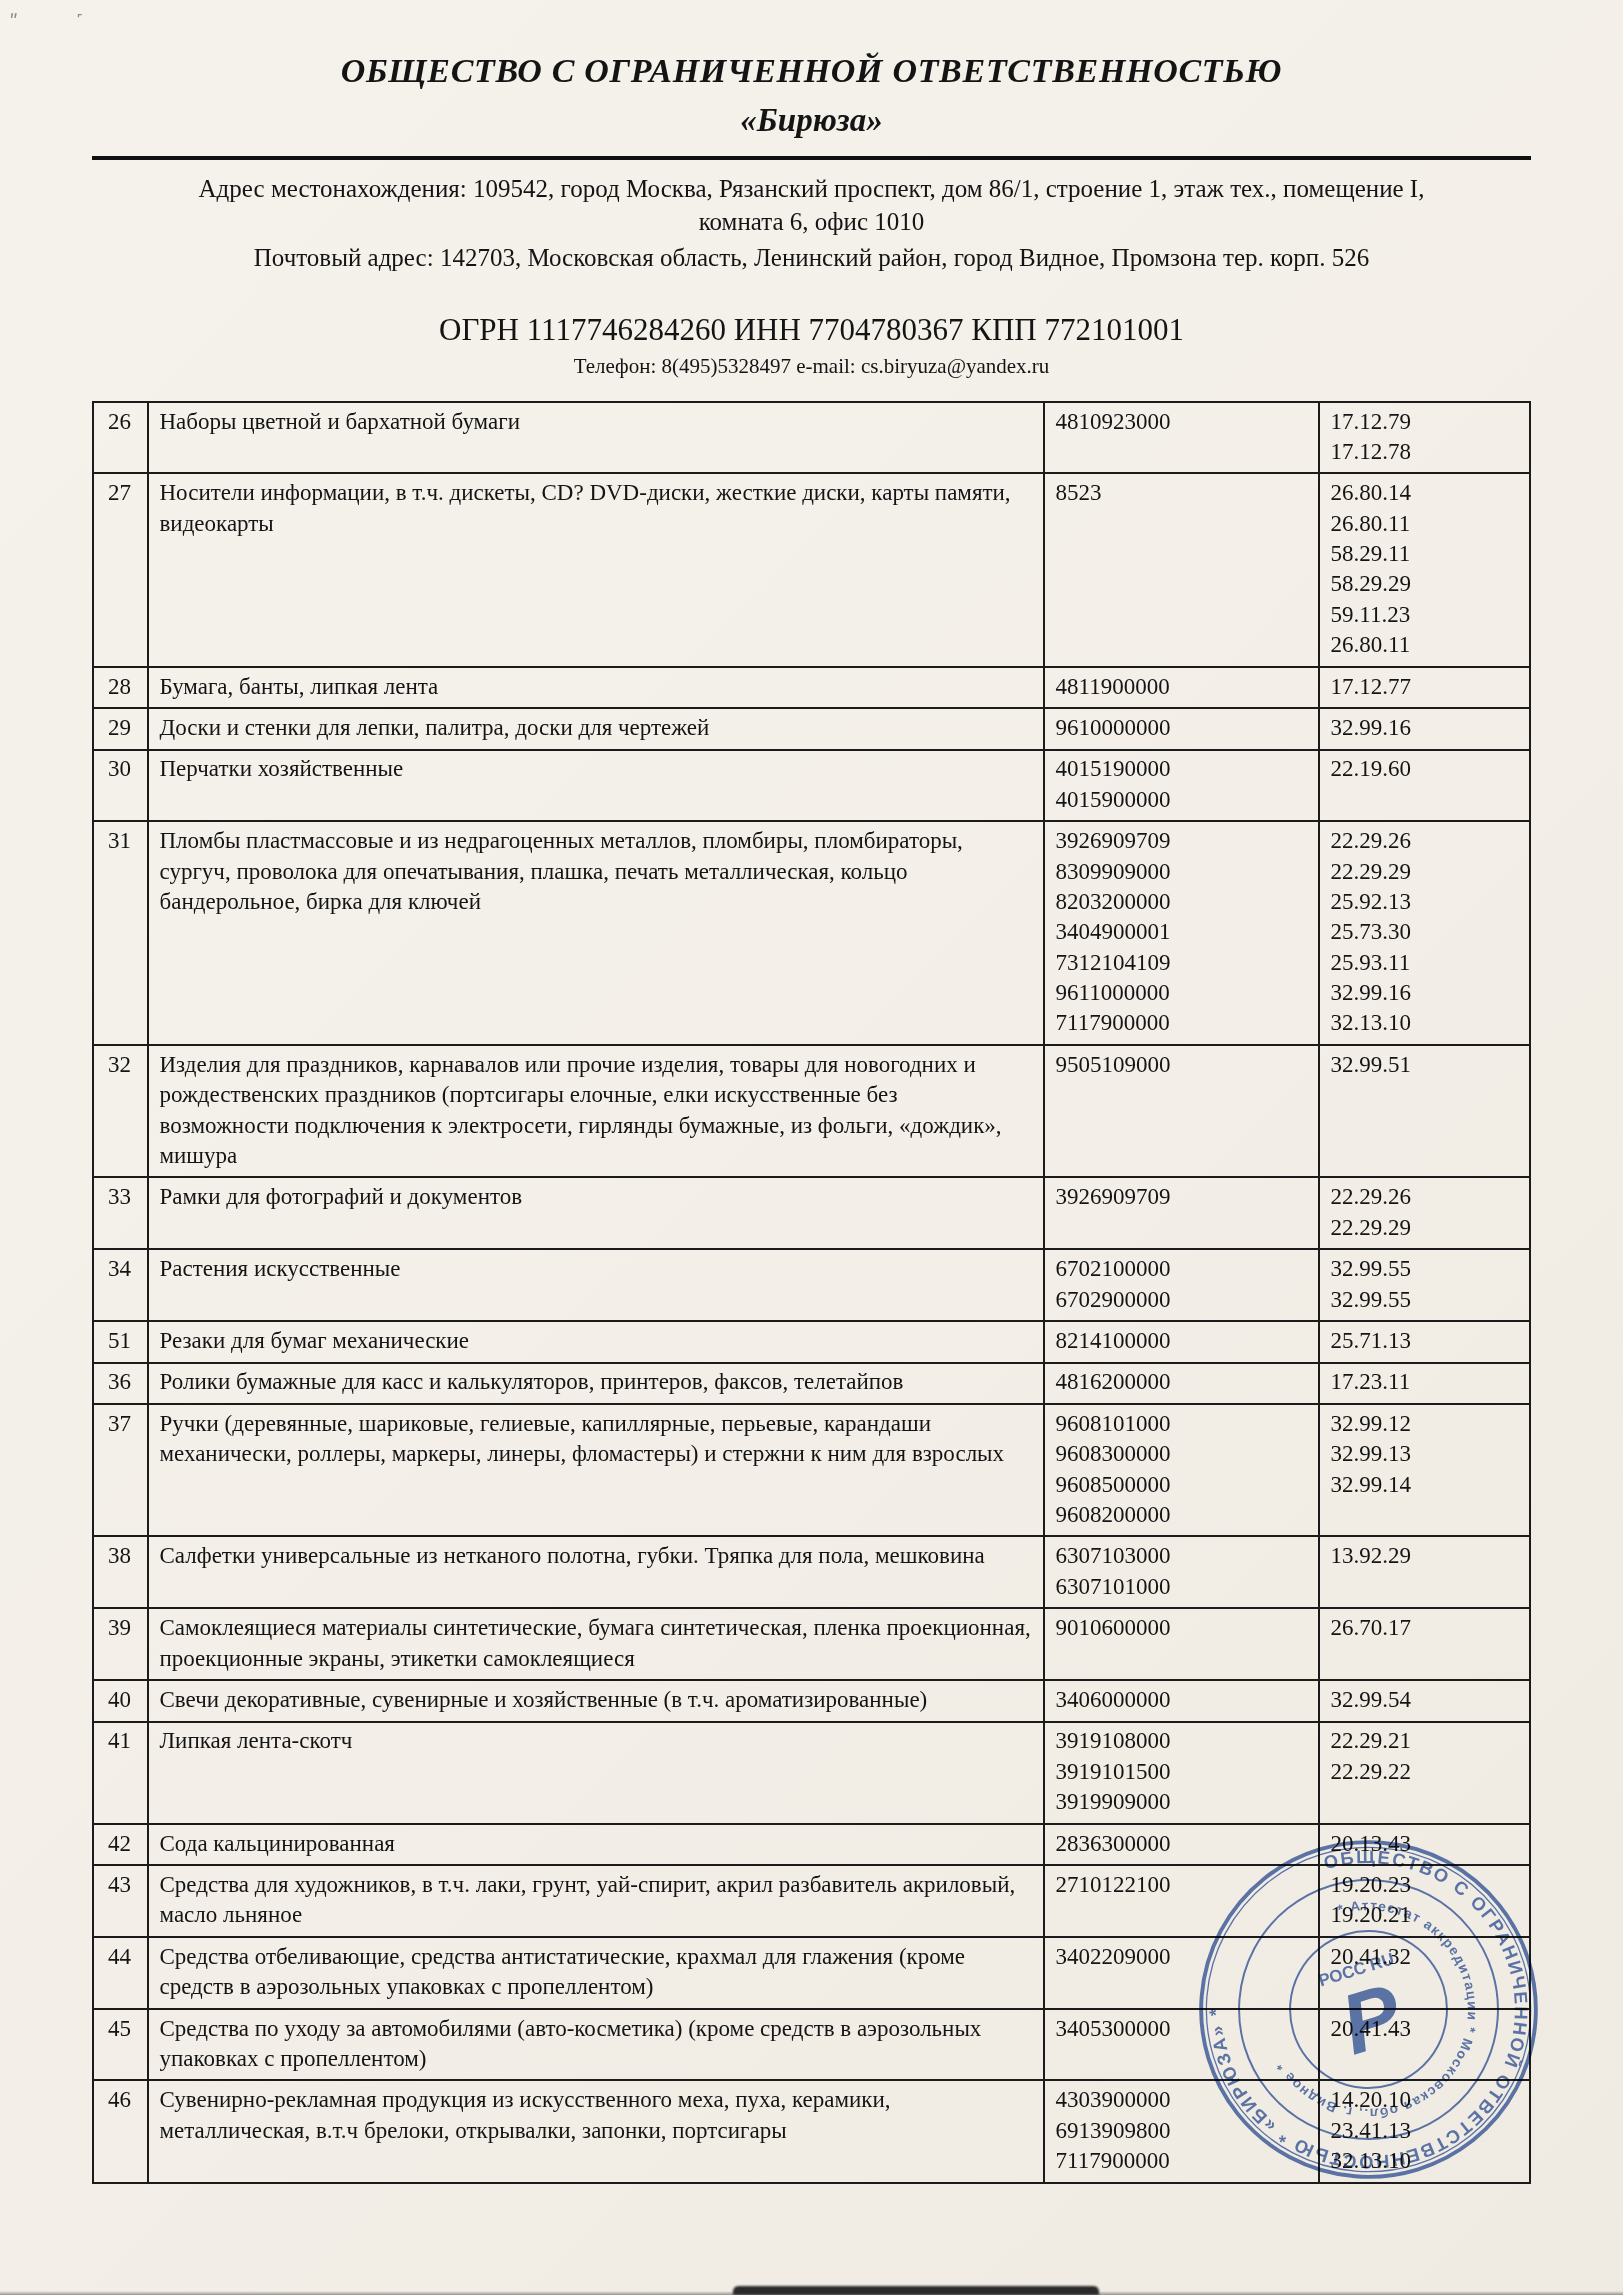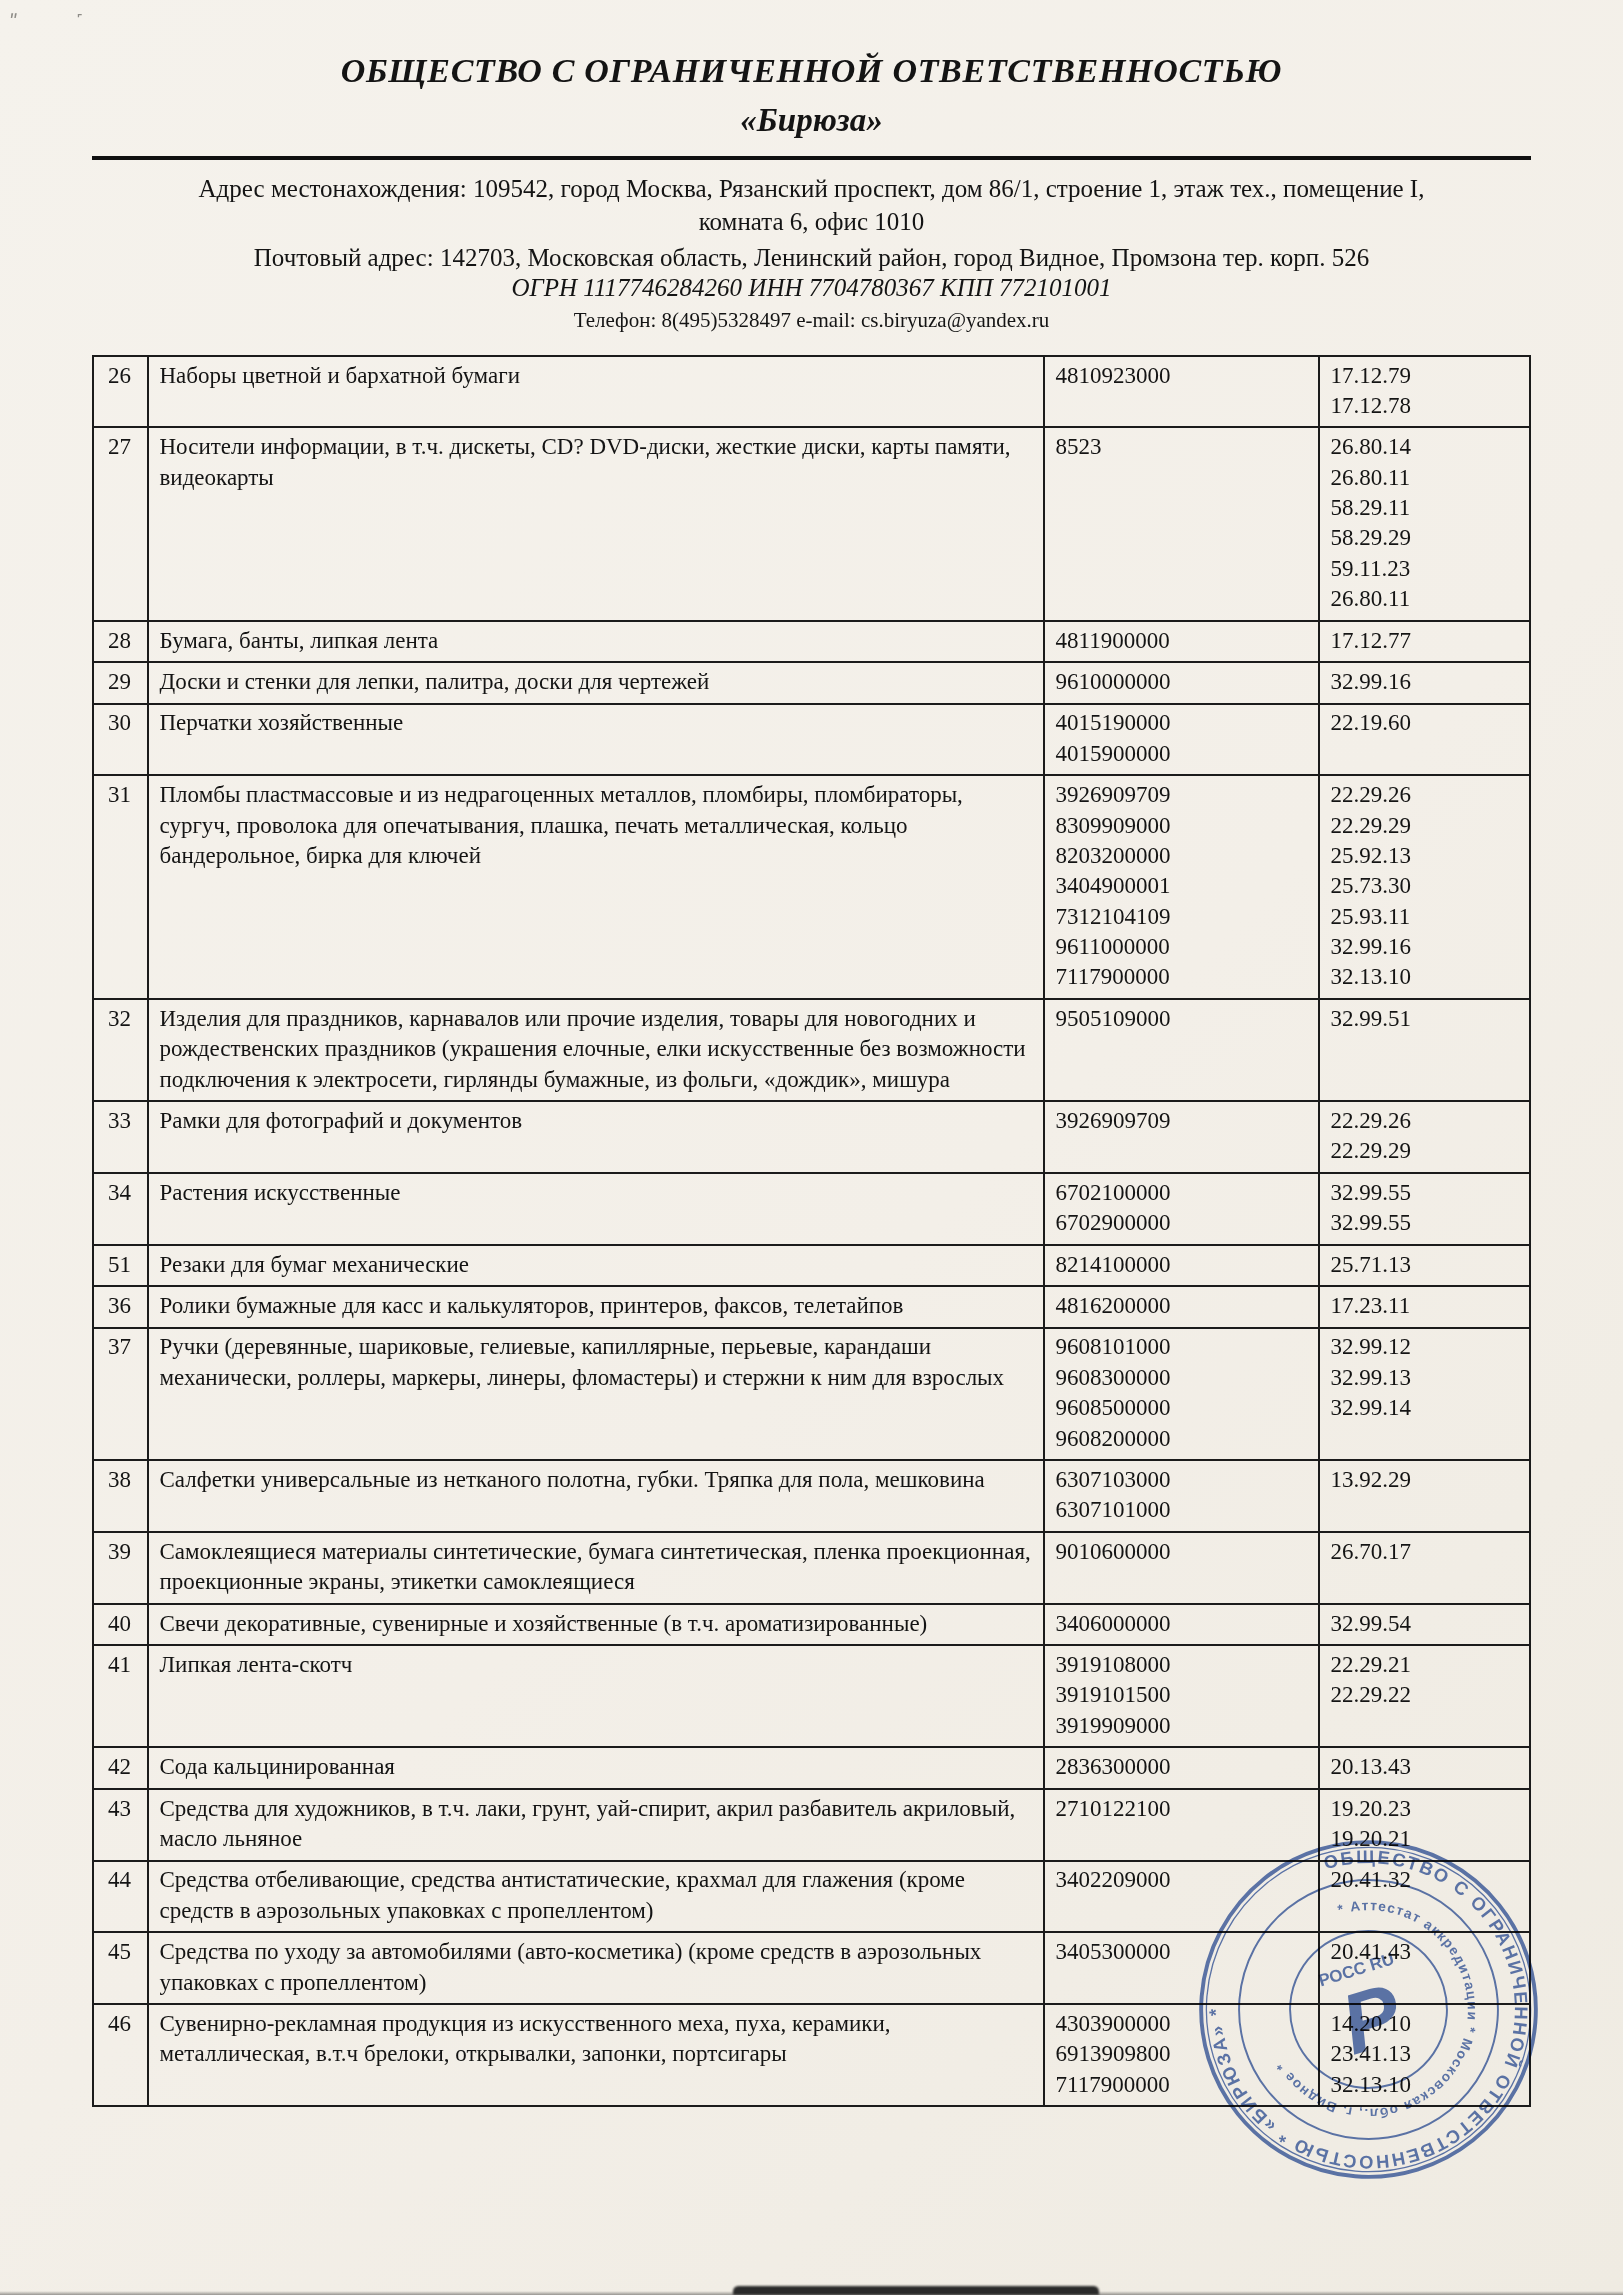--- a/index.html
+++ b/index.html
@@ -34,21 +34,21 @@
   }
   .header-rule{
     width:1439px;margin:17px auto 0 auto;border:0;
     border-top:4.6px solid #101010;
   }
   .addr{
     width:1295px;margin:11.8px auto 0 auto;
     font-size:25px;line-height:1.32;text-align:center;
   }
   .addr + .addr{margin-top:3.9px;}
-  .reg-line{font-size:25px;text-align:center;font-style:italic;}
+  .reg-line{margin-top:38px;font-size:31px;text-align:center;}
   .contact-line{margin-top:5.2px;font-size:21px;text-align:center;}
 
   table.products{
     margin:22px auto 0 auto;
     width:1437px;
     border-collapse:collapse;
     table-layout:fixed;
   }
   table.products td{
     border:2px solid #1b1b1b;
@@ -171,21 +171,21 @@
           <td>22.29.26
 22.29.29
 25.92.13
 25.73.30
 25.93.11
 32.99.16
 32.13.10</td>
         </tr>
         <tr>
           <td>32</td>
-          <td>Изделия для праздников, карнавалов или прочие изделия, товары для новогодних и рождественских праздников (украшения елочные, елки искусственные без возможности подключения к электросети, гирлянды бумажные, из фольги, «дождик», мишура</td>
+          <td>Изделия для праздников, карнавалов или прочие изделия, товары для новогодних и рождественских праздников (портсигары елочные, елки искусственные без возможности подключения к электросети, гирлянды бумажные, из фольги, «дождик», мишура</td>
           <td>9505109000</td>
           <td>32.99.51</td>
         </tr>
         <tr>
           <td>33</td>
           <td>Рамки для фотографий и документов</td>
           <td>3926909709</td>
           <td>22.29.26
 22.29.29</td>
         </tr>

